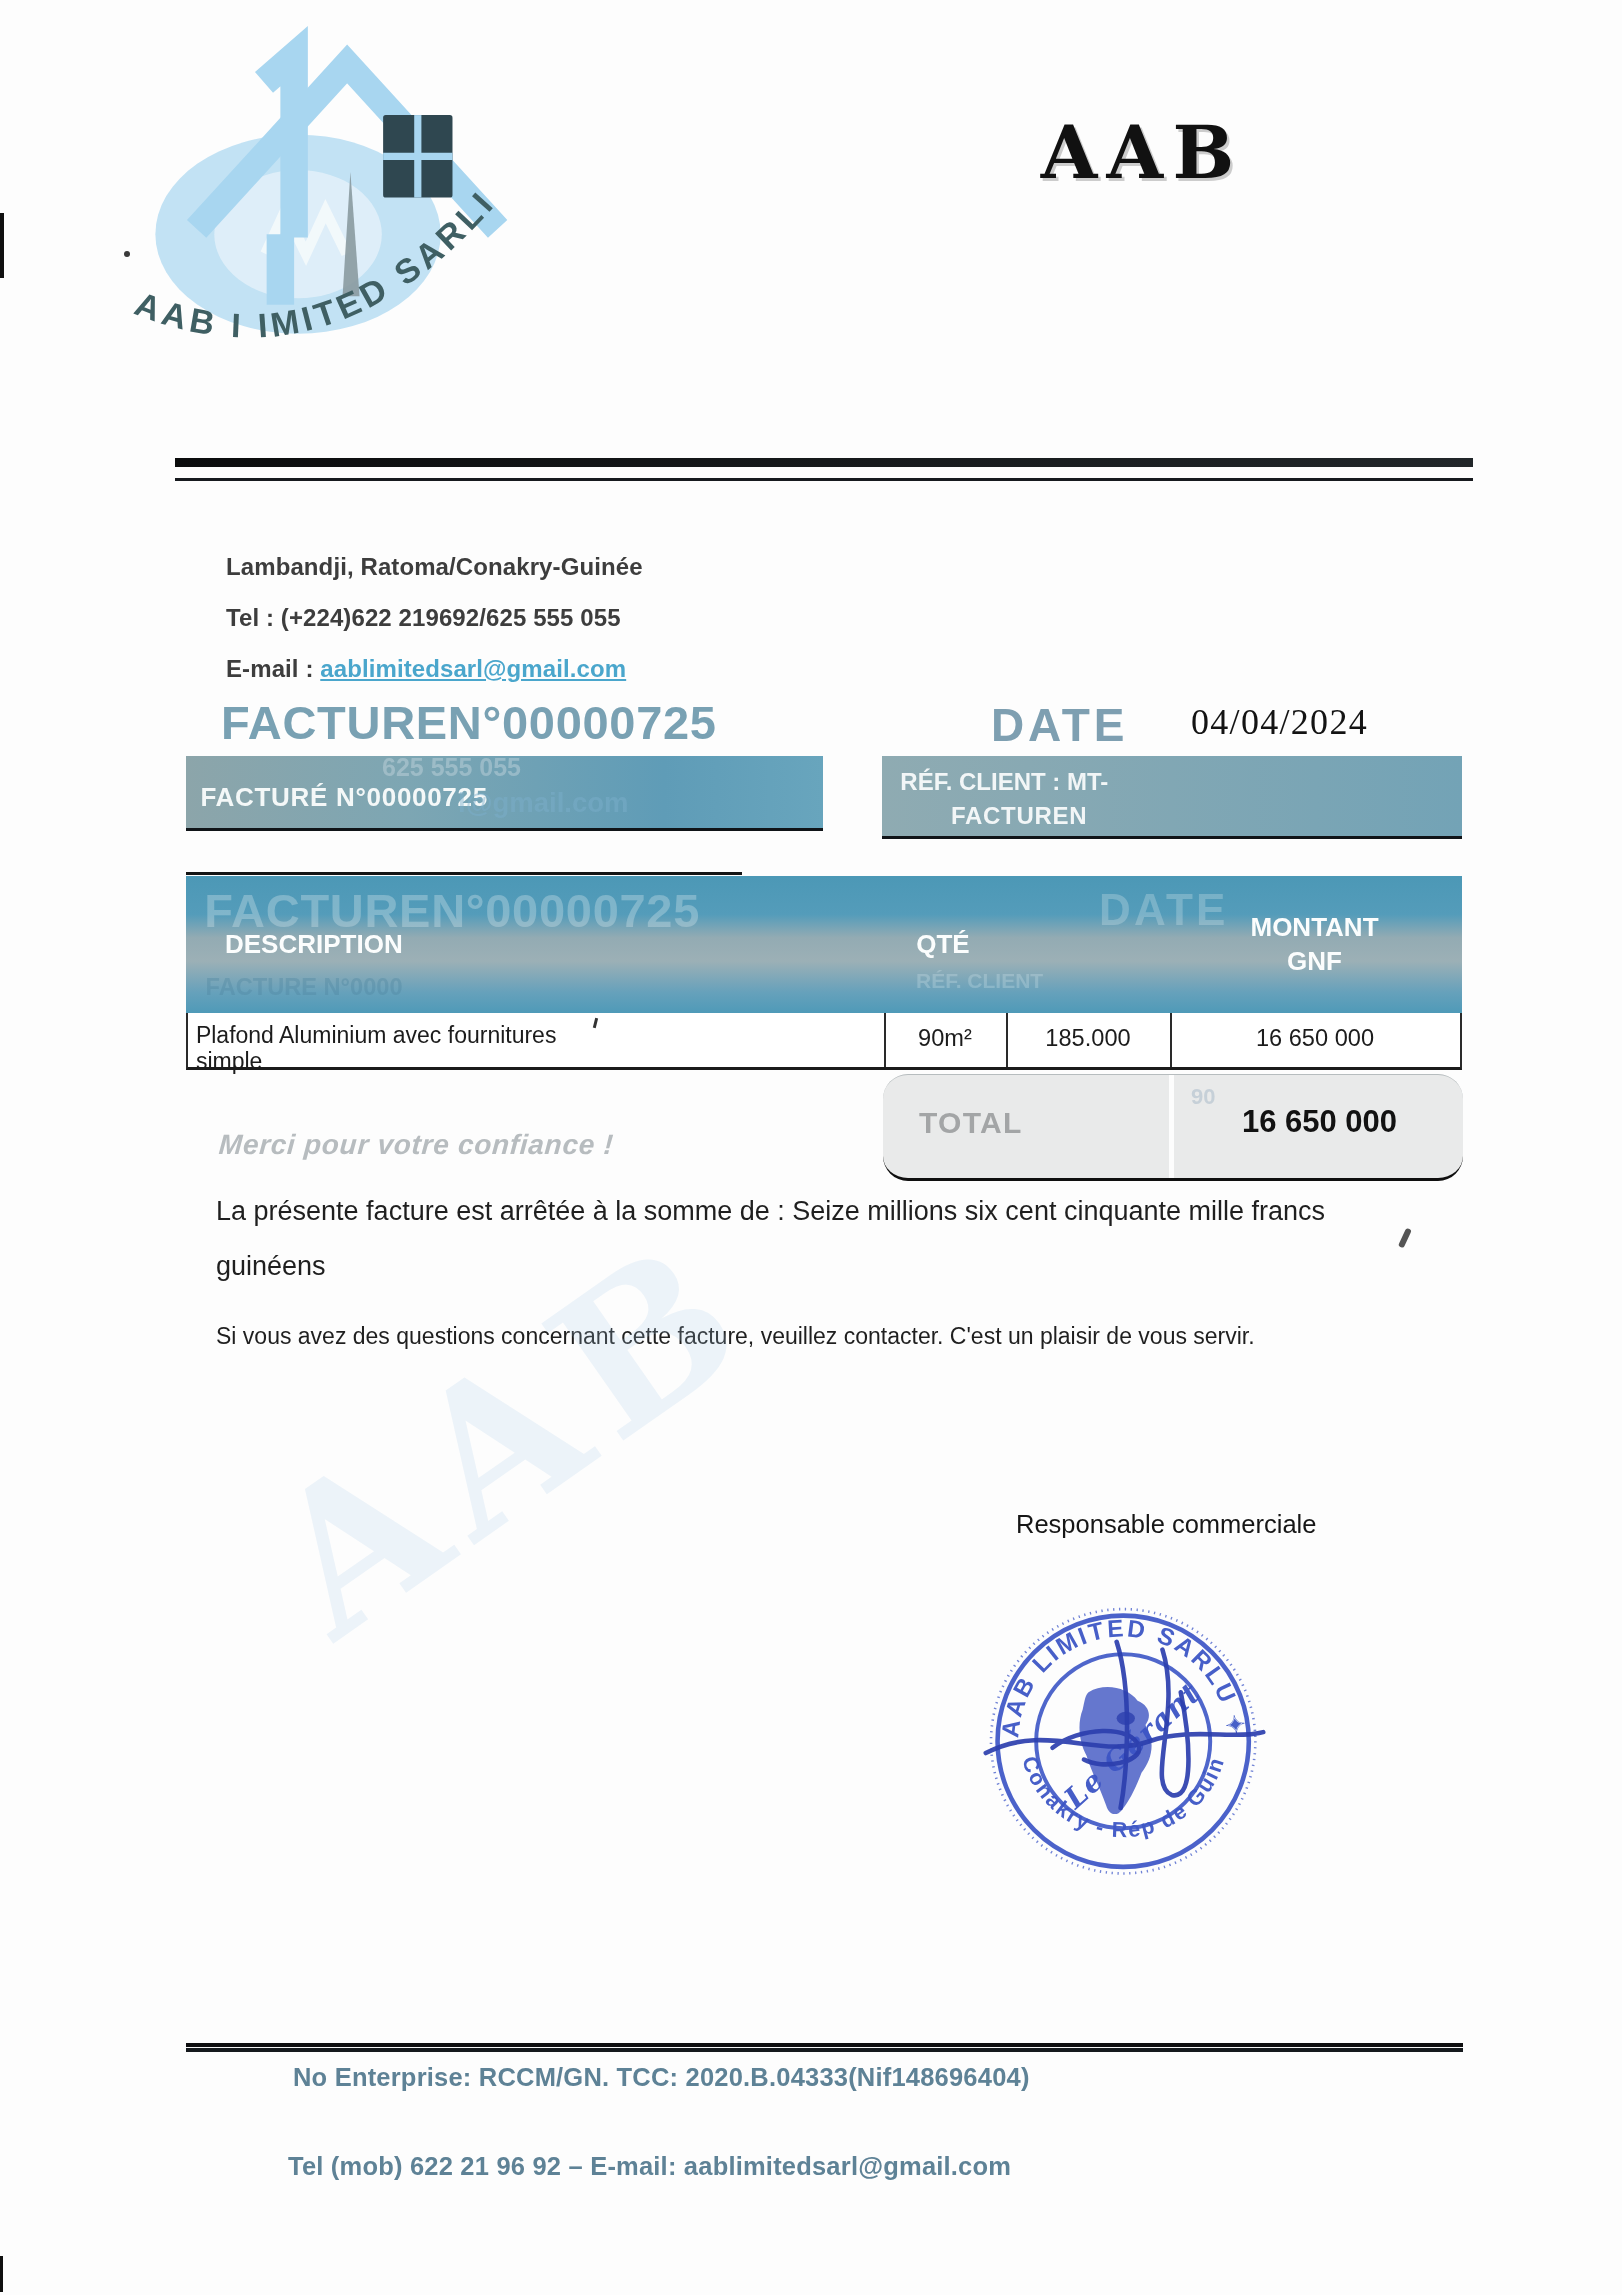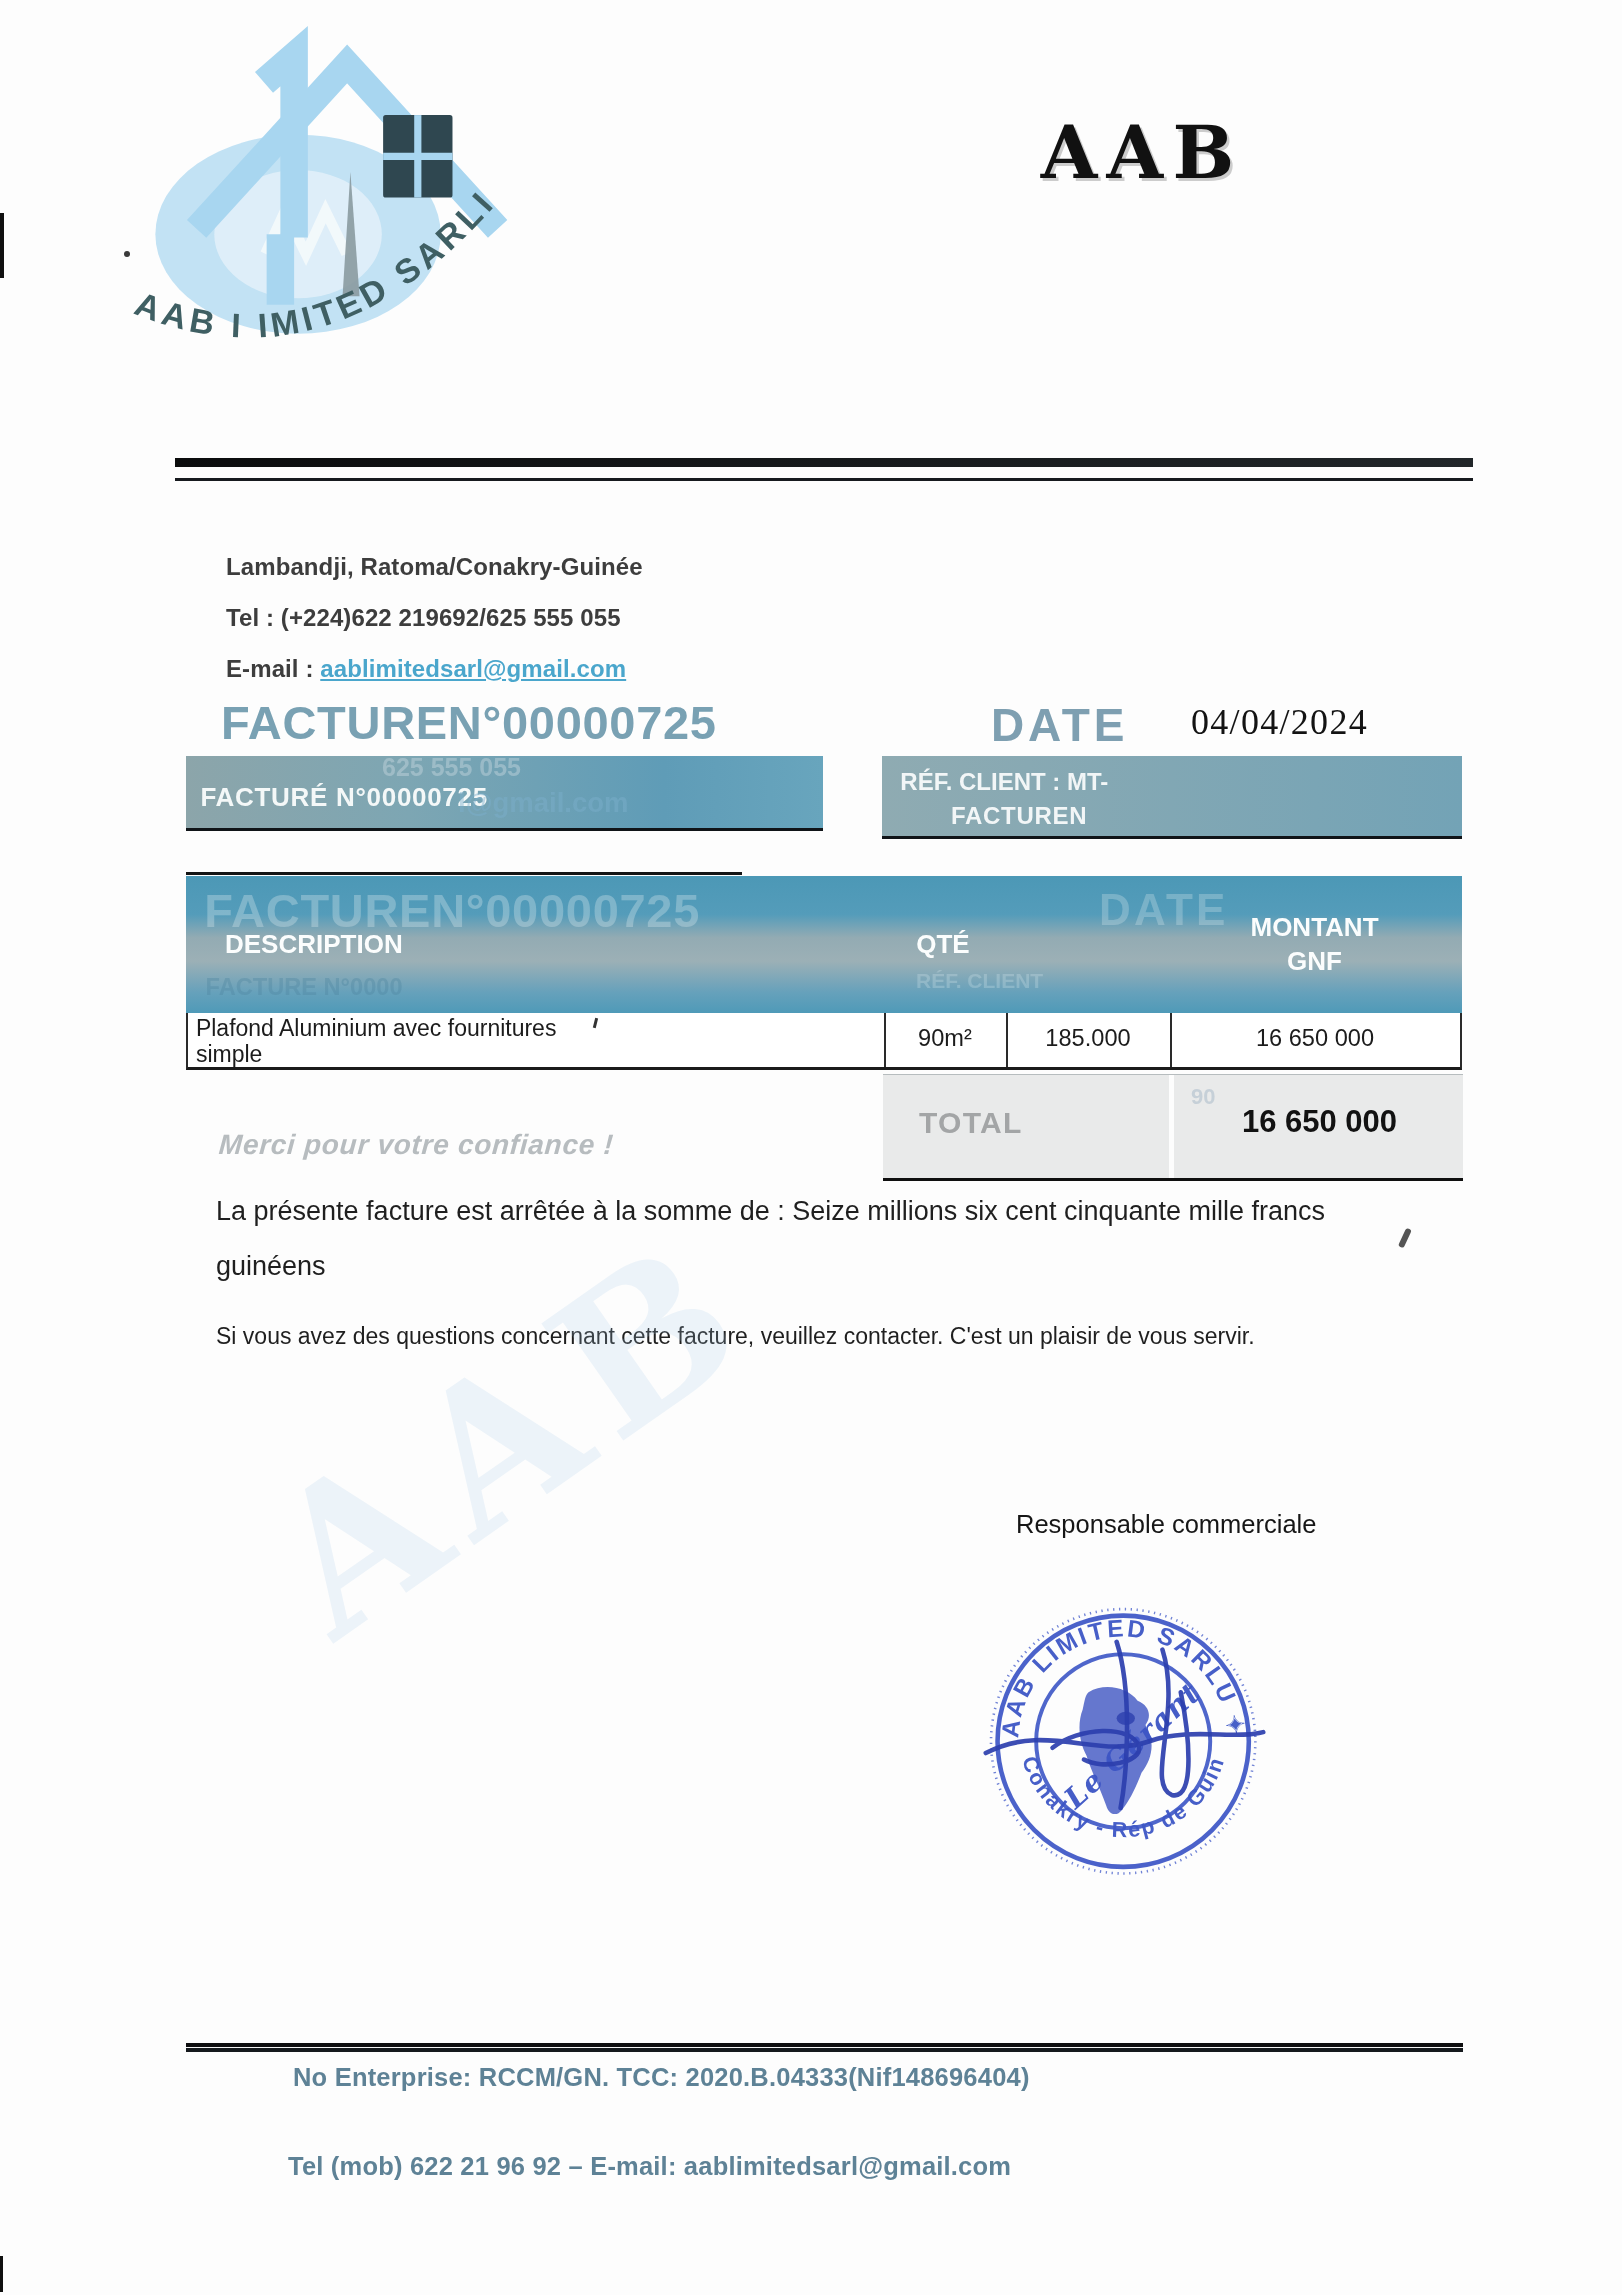--- a/index.html
+++ b/index.html
@@ -61,29 +61,29 @@
   .ghost{position:absolute;font-weight:700;white-space:nowrap;}
   #ghost-title{left:18.3px;top:6.5px;font-size:47px;color:rgba(225,236,240,0.32);letter-spacing:0.7px;}
   #ghost-date{left:913px;top:9.2px;font-size:44px;color:rgba(225,236,240,0.28);letter-spacing:3.3px;}
   #ghost-facture{left:19.6px;top:98px;font-size:23.6px;color:rgba(80,135,160,0.38);}
   #ghost-ref{left:730px;top:93px;font-size:21px;color:rgba(225,240,245,0.25);}
 
   #body-row{left:186px;top:1013px;width:1272px;height:54px;background:#fff;
       border-left:2px solid #2a2a2a;border-right:2px solid #2a2a2a;border-bottom:3.9px solid #1b1b1b;}
   .vline{position:absolute;top:0;width:2px;height:100%;background:#2a2a2a;}
   #vline1{left:696px;} #vline2{left:818px;} #vline3{left:982px;}
-  #desc-cell{left:7.9px;top:2px;font-size:23px;line-height:26px;color:#1c1c1c;}
+  #desc-cell{left:7.9px;top:9px;font-size:23px;line-height:26px;color:#1c1c1c;}
   .num-cell{position:absolute;top:11.8px;font-size:23.6px;color:#1c1c1c;text-align:center;}
   #qty-cell{left:696px;width:122px;}
   #price-cell{left:818px;width:164px;}
   #amount-cell{left:982px;width:290px;}
   #desc-artifact{position:absolute;left:406px;top:5.2px;width:2.6px;height:9.8px;background:#333;transform:rotate(14deg);}
 
   #total-row{left:883px;top:1074px;width:580px;height:103px;background:#e9eaea;
-      border-top:1.3px solid #b6bcbe;border-bottom:3.9px solid #0f0f0f;}
+      border-top:1.3px solid #b6bcbe;border-bottom:3.9px solid #0f0f0f;border-radius:25px;}
   #total-divider{position:absolute;left:286px;top:0;width:4.6px;height:100%;background:#fdfdfd;}
   #total-label{position:absolute;left:36px;top:31px;font-size:30px;font-weight:700;color:#a3a5a6;letter-spacing:1.3px;}
   #total-value{position:absolute;left:294px;width:285px;top:29px;font-size:31px;font-weight:700;color:#121212;text-align:center;}
   #ghost-qty{position:absolute;left:308px;top:9.2px;font-size:22px;font-weight:700;color:rgba(120,150,175,0.30);}
 
   
   #merci{left:219px;top:1129px;font-size:28px;font-weight:700;font-style:italic;color:#b7bcbf;
          letter-spacing:0.7px;transform:skewX(-4deg);}
   .words{left:216px;font-size:27px;color:#1f1f1f;}
   #words-line1{top:1196px;}

